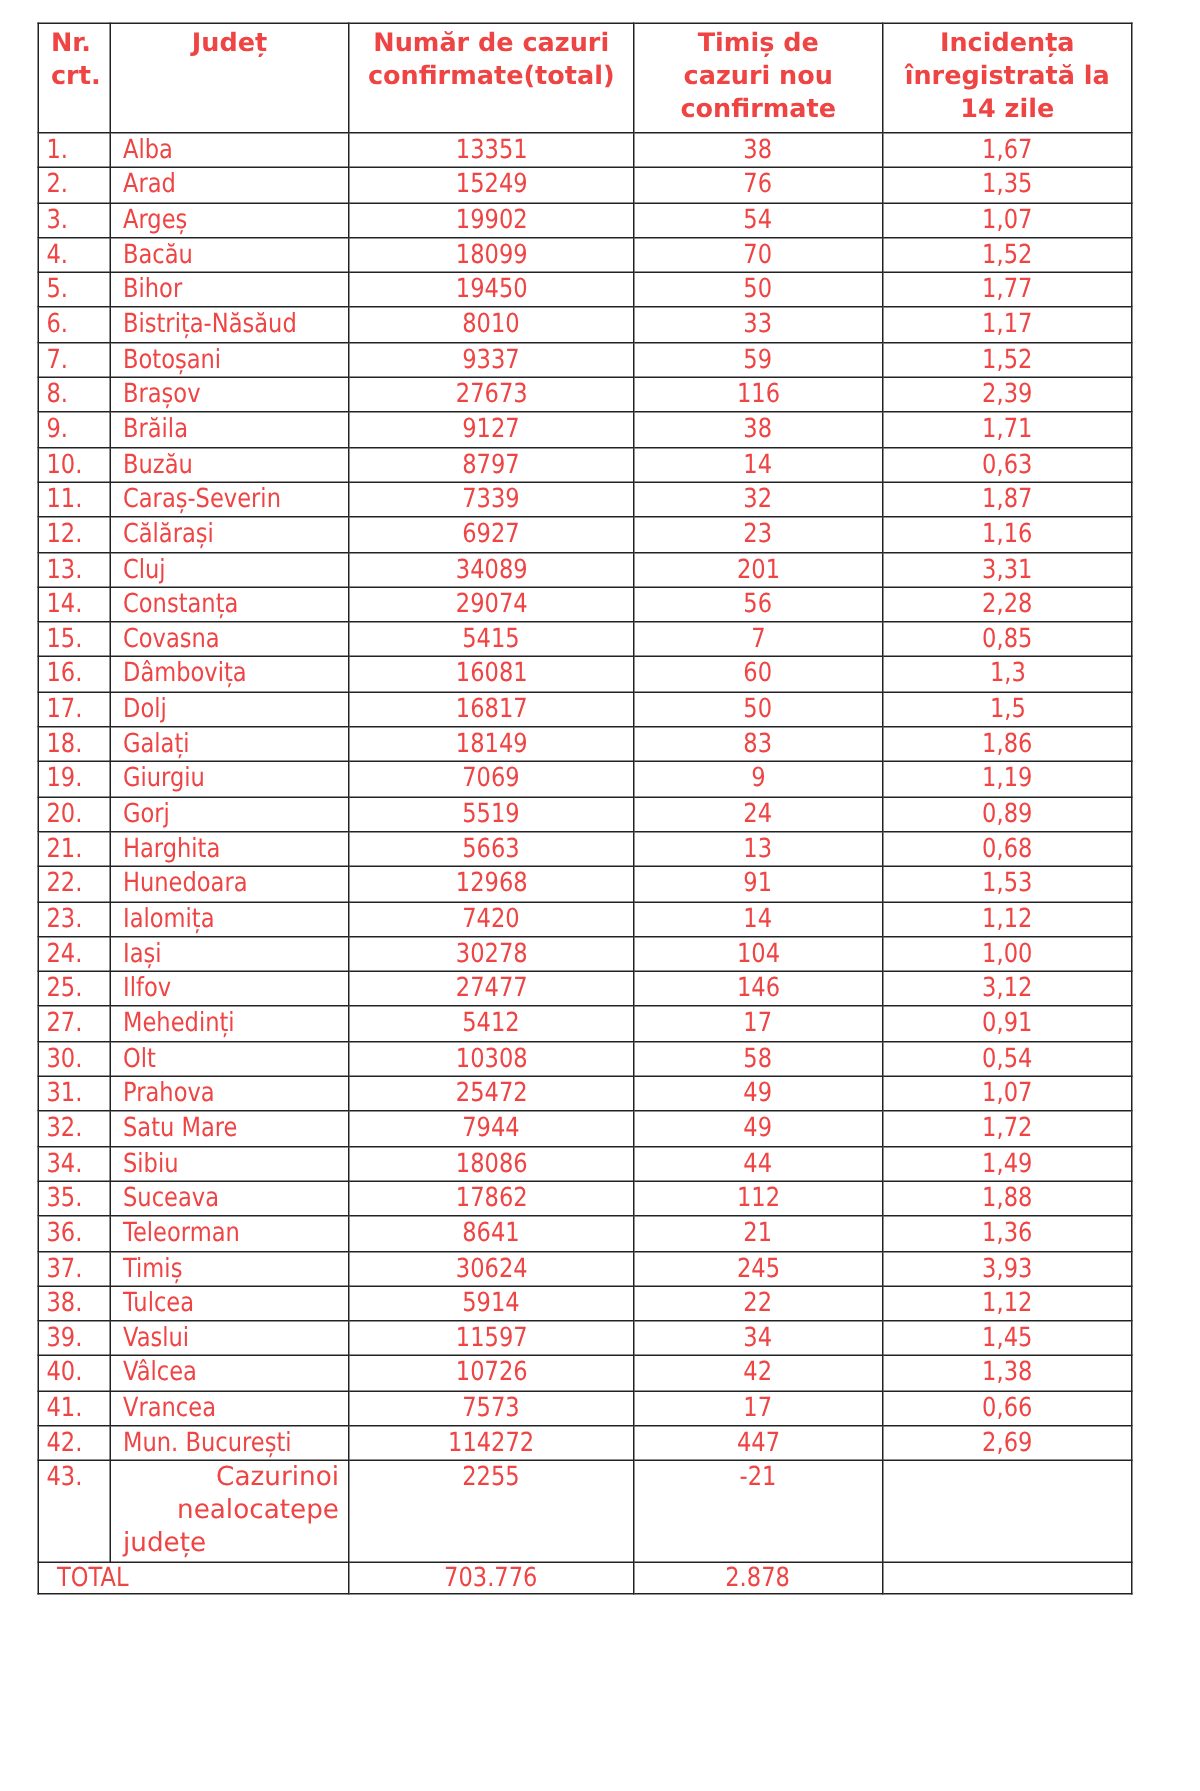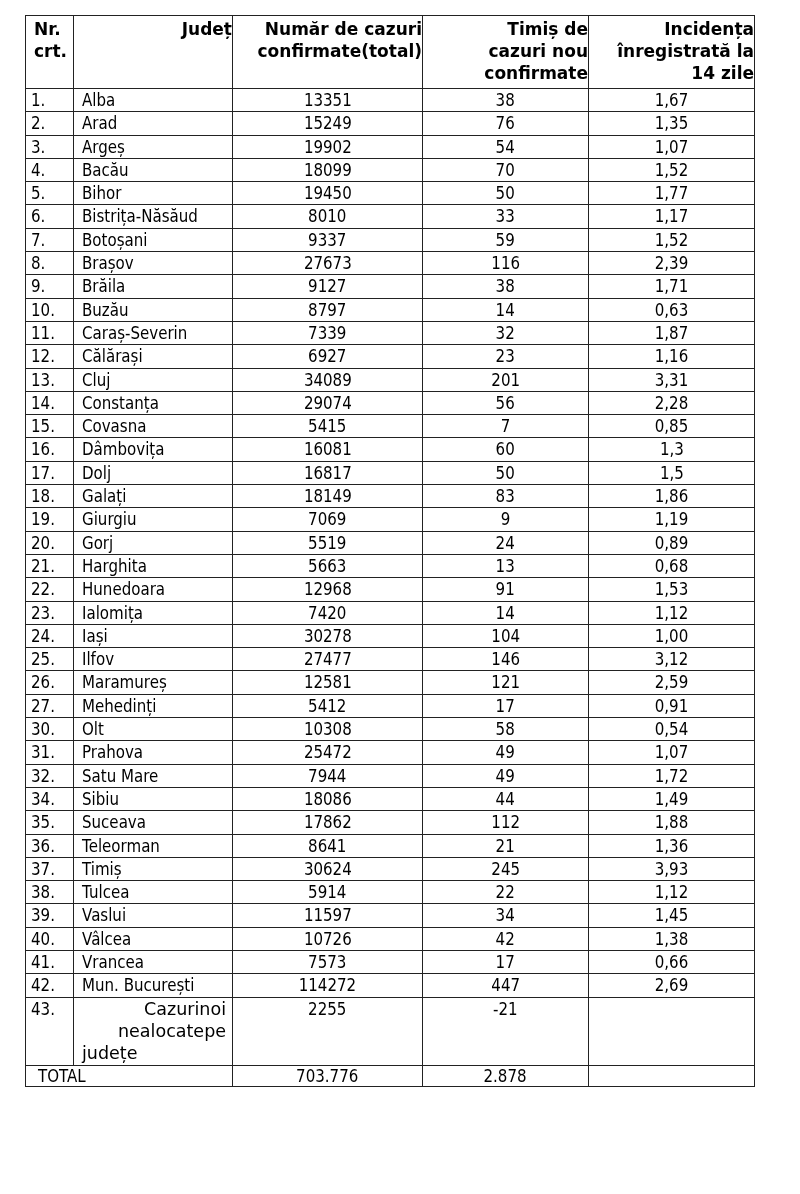--- a/index.html
+++ b/index.html
@@ -2,34 +2,34 @@
 <html><head>
 <meta charset="utf-8">
 <style>
   html, body { margin: 0; padding: 0; background: #ffffff; }
   body { width: 800px; height: 1194px; position: relative; overflow: hidden; }
   .tbl {
     position: absolute; left: 25px; top: 15px;
     border-collapse: collapse; table-layout: fixed;
     width: 729px;
     font-family: "DejaVu Sans", sans-serif;
-    color: #000000;
+    color: #ef4444;
   }
   .tbl td, .tbl th {
     border: 1.5px solid #222;
     padding: 0;
     overflow: hidden;
     white-space: nowrap;
     vertical-align: top;
   }
   .tbl th {
     font-weight: bold;
     font-size: 17px;
     line-height: 22px;
-    text-align: right;
+    text-align: center;
     height: 70px;
     padding-top: 2px;
     white-space: normal;
   }
   .tbl th.c0 { text-align: left; padding-left: 8px; }
   .tbl td {
     font-size: 17.5px;
     height: 22.3px;
     line-height: 22px;
   }
@@ -251,27 +251,20 @@
         <td class="center"><span class="narrow">1,00</span></td>
       </tr>
       <tr>
         <td class="nr"><span class="narrow">25.</span></td>
         <td class="name"><span class="narrow">Ilfov</span></td>
         <td class="center"><span class="narrow">27477</span></td>
         <td class="center"><span class="narrow">146</span></td>
         <td class="center"><span class="narrow">3,12</span></td>
       </tr>
       <tr>
-        <td class="nr"><span class="narrow">26.</span></td>
-        <td class="name"><span class="narrow">Maramureș</span></td>
-        <td class="center"><span class="narrow">12581</span></td>
-        <td class="center"><span class="narrow">121</span></td>
-        <td class="center"><span class="narrow">2,59</span></td>
-      </tr>
-      <tr>
         <td class="nr"><span class="narrow">27.</span></td>
         <td class="name"><span class="narrow">Mehedinți</span></td>
         <td class="center"><span class="narrow">5412</span></td>
         <td class="center"><span class="narrow">17</span></td>
         <td class="center"><span class="narrow">0,91</span></td>
       </tr>
       <tr>
         <td class="nr"><span class="narrow">30.</span></td>
         <td class="name"><span class="narrow">Olt</span></td>
         <td class="center"><span class="narrow">10308</span></td>

